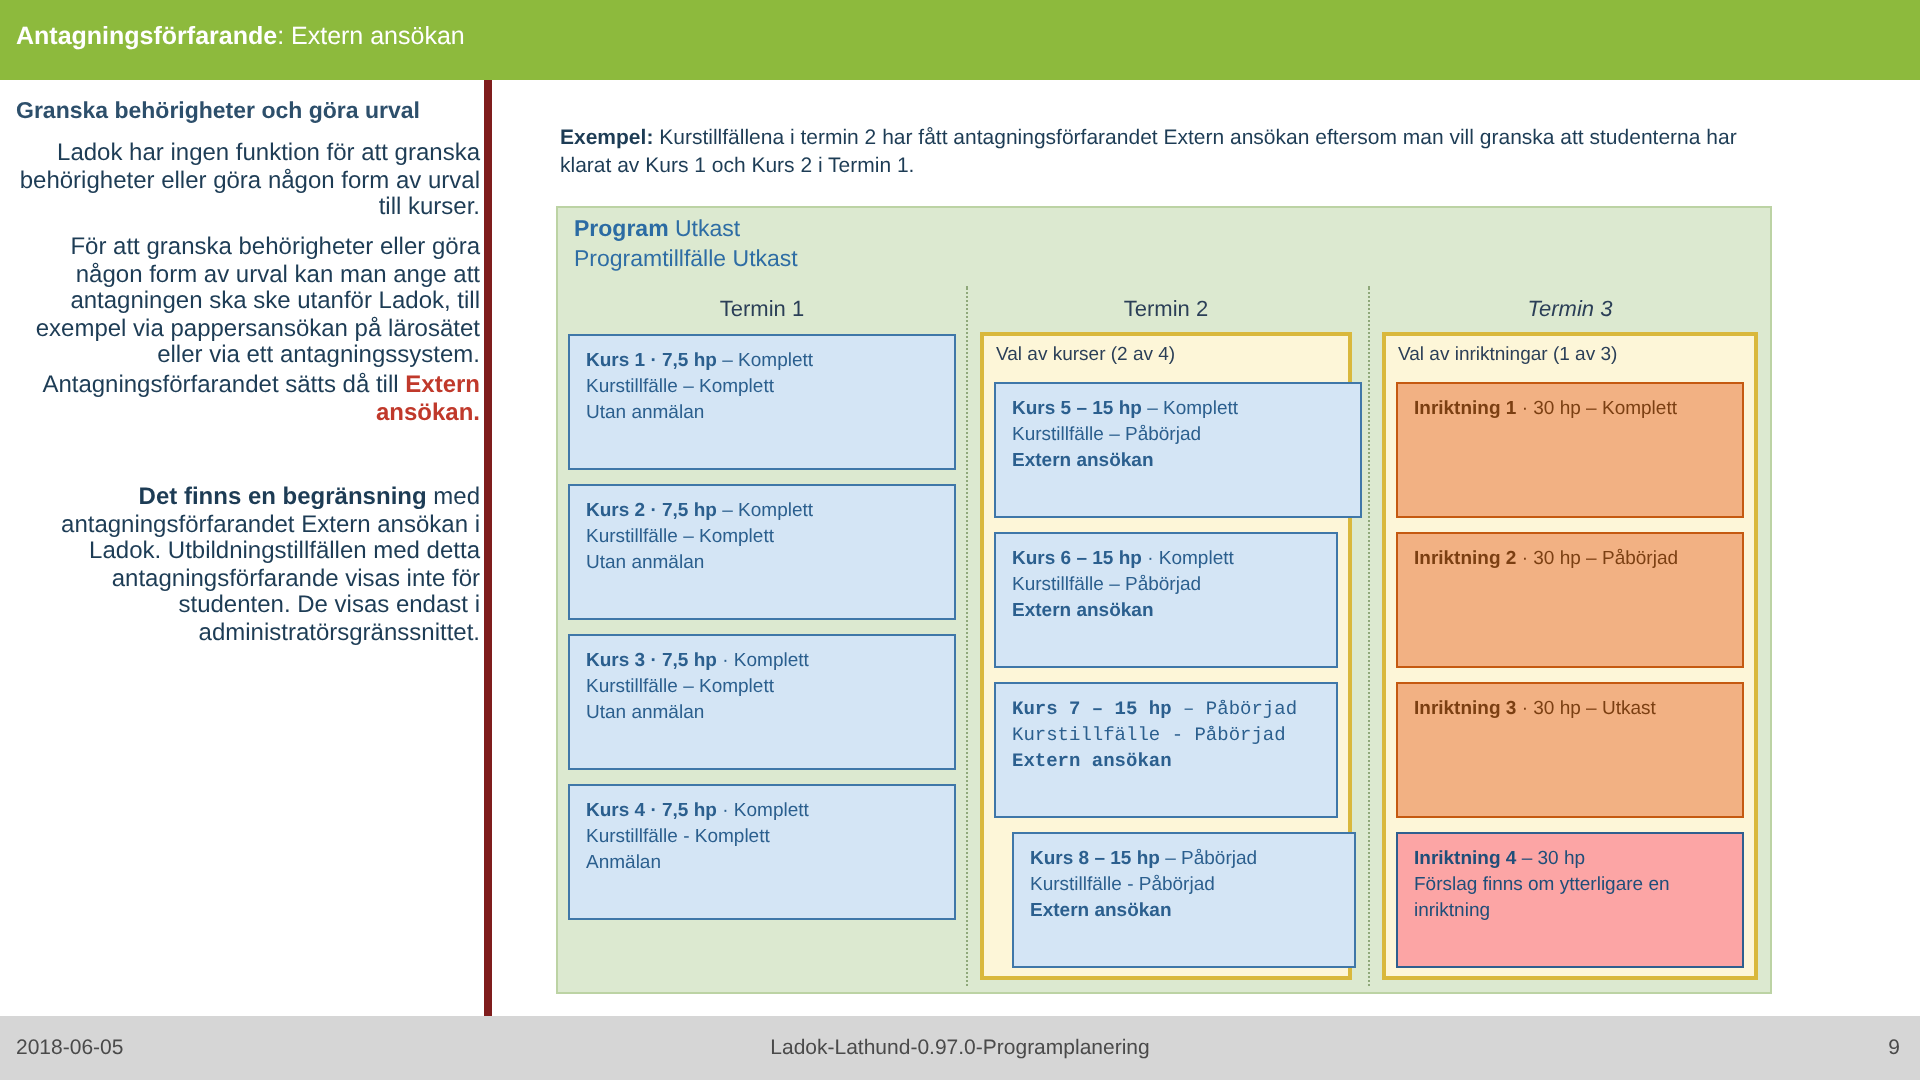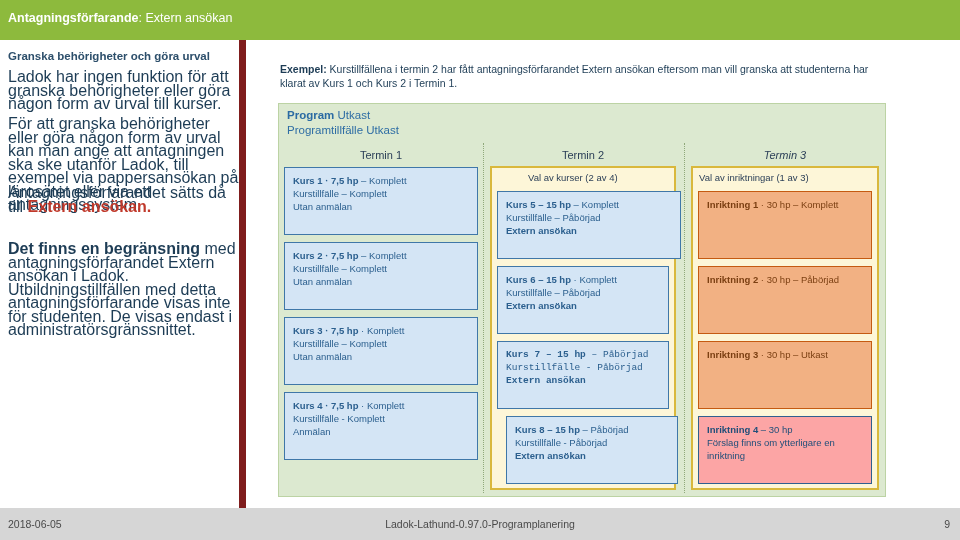--- a/index.html
+++ b/index.html
@@ -30,39 +30,40 @@
     color: #ffffff;
   }
   #header-title b { font-weight: bold; }
   #header-title span.norm { font-weight: normal; }
 
   
   #left-col {
     position: absolute;
     left: 0; top: 40px;
     width: 246px; height: 468px;
-    border-right: 7px solid #7f1d1d;
+    border-right: 4px solid #7f1d1d;
     box-sizing: border-box;
     background: #ffffff;
   }
   #left-heading {
     position: absolute;
     left: 8px; top: 10px;
     width: 230px;
     font-size: 11.5px;
     font-weight: bold;
     color: #2d4f6b;
   }
   .left-para {
     position: absolute;
     left: 8px;
     width: 232px;
-    font-size: 16px;
+    font-size: 12px;
     line-height: 13.5px;
     color: #1d3c55;
+    text-align: right;
   }
   #p1 { top: 30px; }
   #p2 { top: 77px; }
   #p3 { top: 146px; }
   #p4 { top: 202px; }
 
   .accent-red { color: #c0392b; font-weight: bold; }
   .b { font-weight: bold; }
 
   
@@ -155,21 +156,21 @@
   #t2-group {
     position: absolute;
     left: 490px; top: 166px;
     width: 186px; height: 324px;
     background: #fdf6d8;
     border: 2px solid #d9b83c;
     box-sizing: border-box;
   }
   #t2-group-label {
     position: absolute;
-    left: 528px; top: 172px;
+    left: 498px; top: 172px;
     font-size: 9.5px;
     color: #2b3f57;
   }
 
   
   #t3-group {
     position: absolute;
     left: 691px; top: 166px;
     width: 188px; height: 324px;
     background: #fdf6d8;

